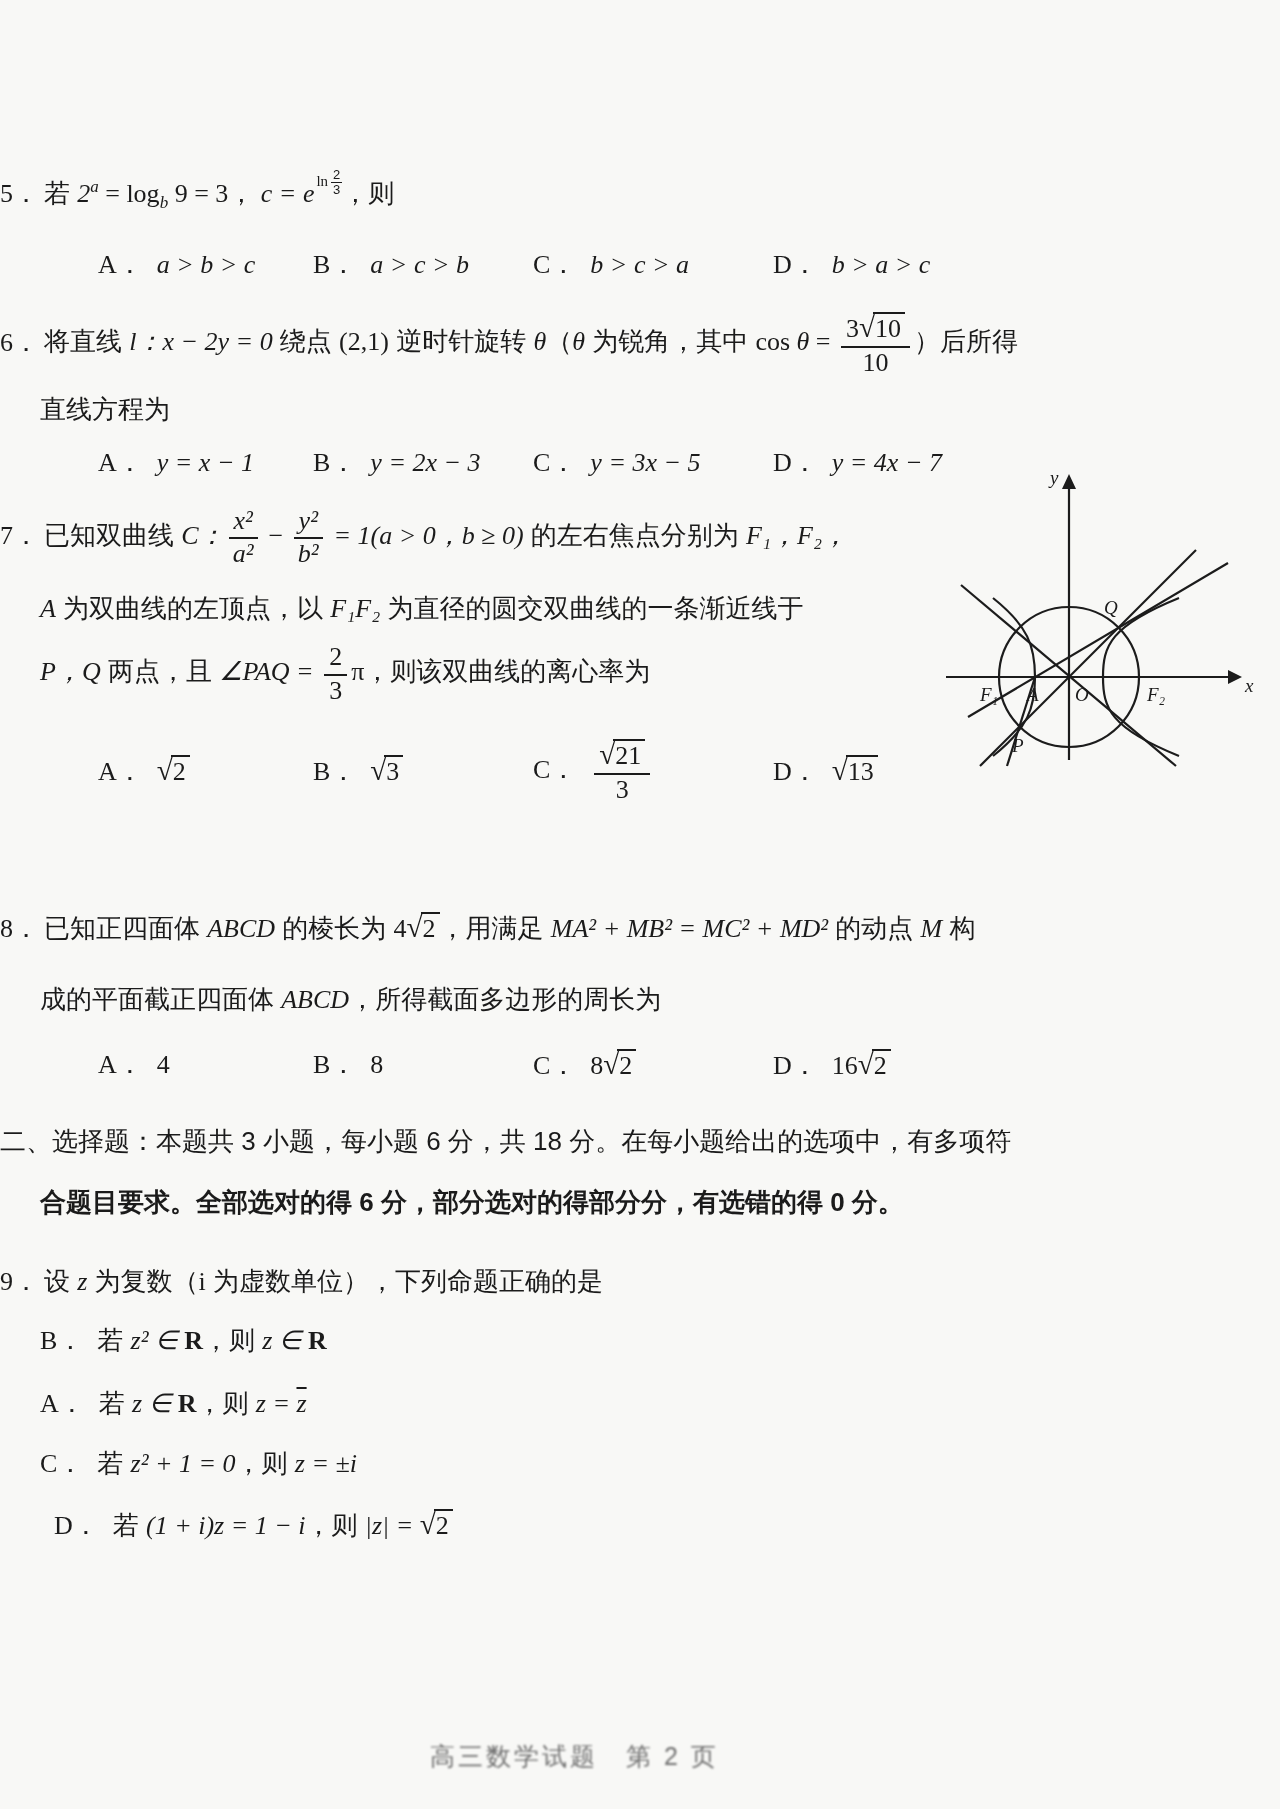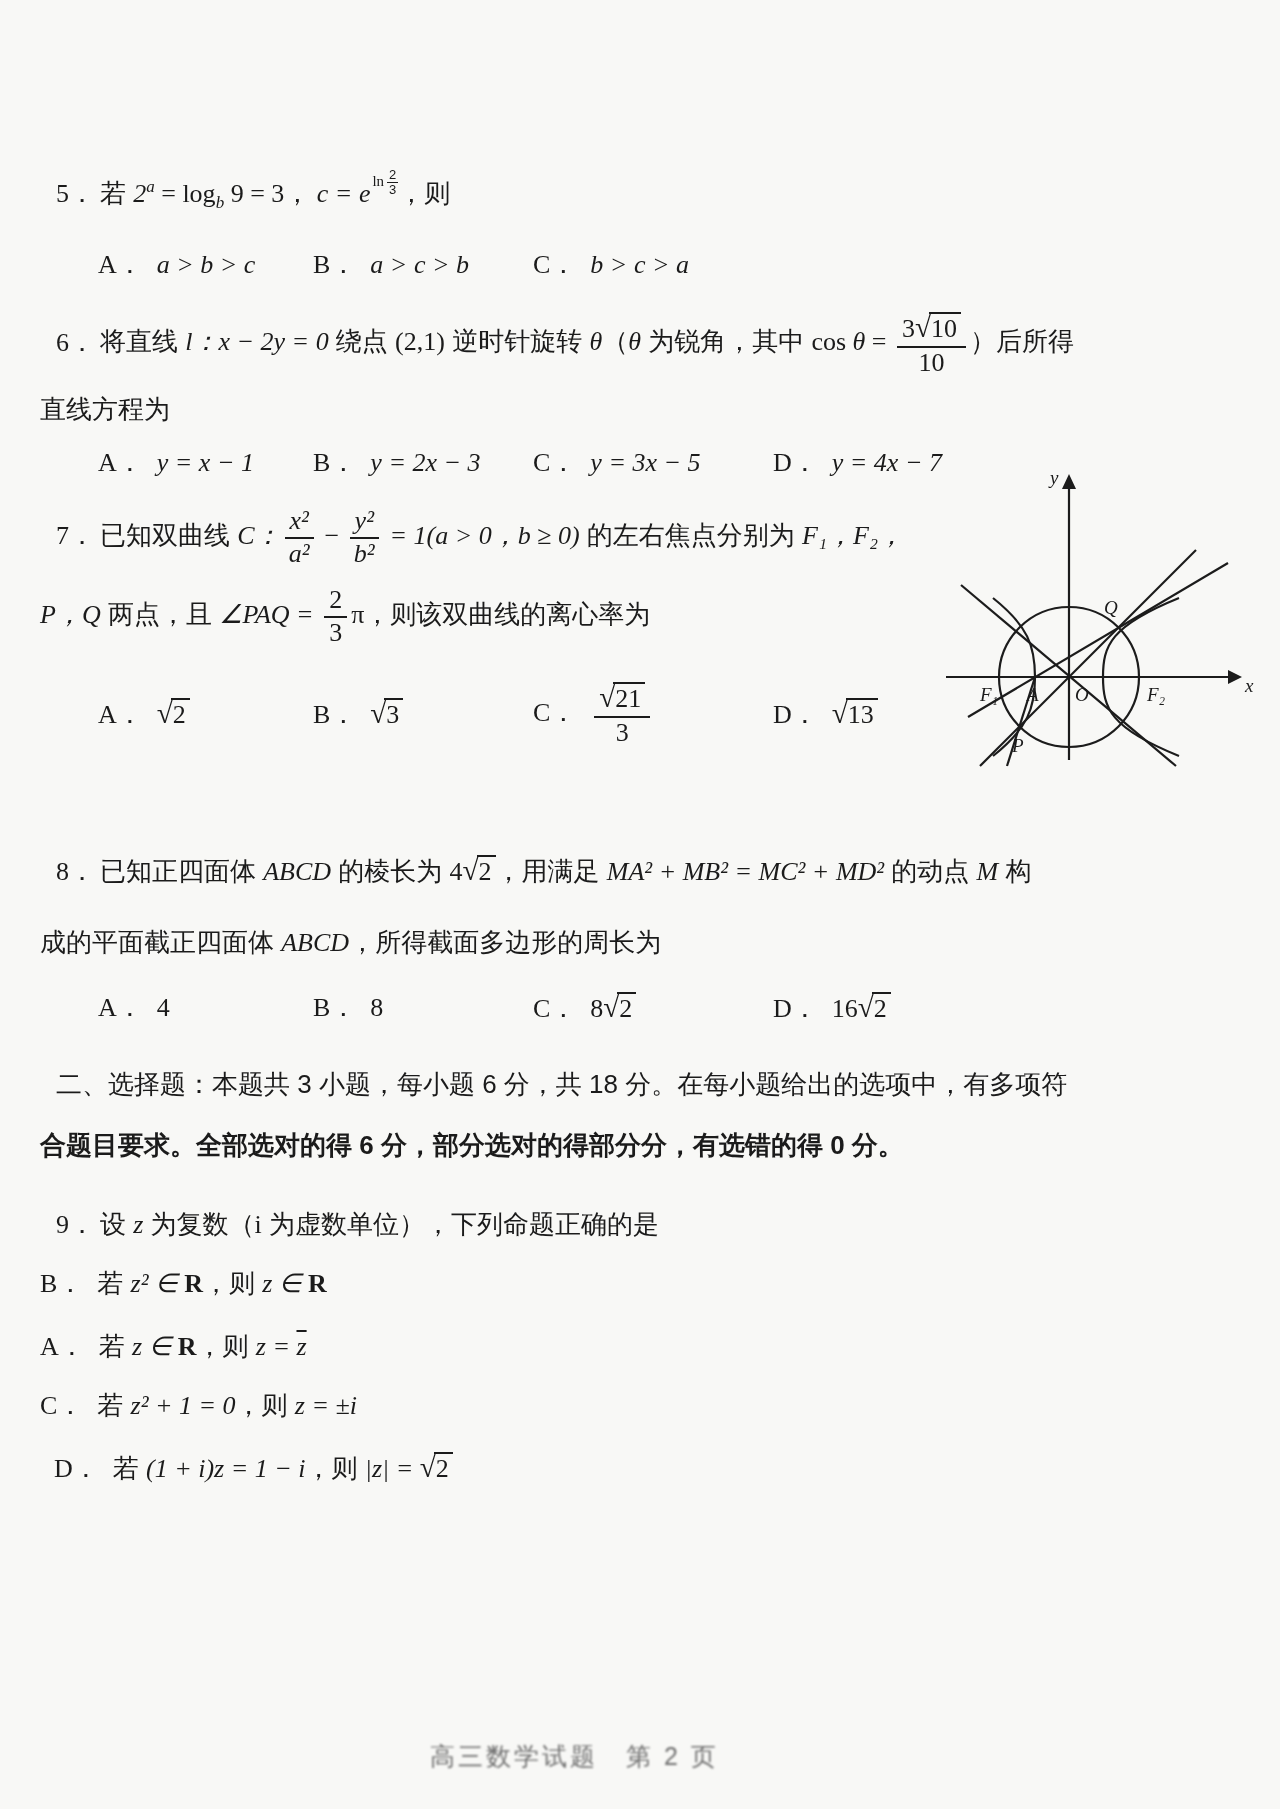--- a/index.html
+++ b/index.html
@@ -6,21 +6,21 @@
   .page{
     position:relative;width:1280px;height:1809px;margin:0 auto;
     background:#f8f8f6;color:#1b1b1b;overflow:hidden;
     font-family:"Liberation Sans",sans-serif;font-size:26px;line-height:1.35;
   }
   .content{padding-top:168px;}
   .math{font-family:"Liberation Serif",serif;font-style:italic;}
   .rm{font-family:"Liberation Serif",serif;font-style:normal;}
   .bb{font-family:"Liberation Serif",serif;font-style:normal;font-weight:bold;}
   .obar{text-decoration:overline;}
-  .stem{padding-left:56px;}
+  .stem{}
   .cont{padding-left:40px;}
   .qnum{display:inline-block;min-width:44px;font-family:"Liberation Serif",serif;}
   .opts{margin-left:98px;display:grid;grid-template-columns:215px 220px 240px 1fr;align-items:center;}
   .opt{white-space:nowrap;}
   .olabel{font-family:"Liberation Serif",serif;margin-right:14px;}
   
   .frac{display:inline-block;text-align:center;vertical-align:middle;margin:0 4px;line-height:1.1;}
   .frac .n{display:block;border-bottom:2px solid #1b1b1b;padding:1px 5px 2px;}
   .frac .d{display:block;padding-top:1px;}
   sup.esup{font-size:15px;vertical-align:16px;margin-left:2px;}
@@ -50,20 +50,21 @@
   <div class="content">
 
     <section>
       <div class="stem">
         <span class="qnum">5．</span><span class="mt">若 </span><span class="math">2</span><sup class="supa math">a</sup><span class="rm"> = log</span><sub class="subb math">b</sub><span class="rm"> 9 = 3， </span><span class="math">c = e</span><sup class="esup"><span class="rm">ln</span><span class="sfrac"><span class="n">2</span><span class="d">3</span></span></sup><span class="mt">，则</span>
       </div>
       <div class="opts" style="margin-top:32px;">
         <span class="opt"><span class="olabel">A．</span><span class="math">a &gt; b &gt; c</span></span>
         <span class="opt"><span class="olabel">B．</span><span class="math">a &gt; c &gt; b</span></span>
         <span class="opt"><span class="olabel">C．</span><span class="math">b &gt; c &gt; a</span></span>
+        <span class="opt"><span class="olabel">D．</span><span class="math">b &gt; a &gt; c</span></span>
       </div>
     </section>
 
     <section style="margin-top:28px;">
       <div class="stem">
         <span class="qnum">6．</span><span class="mt">将直线 </span><span class="math">l：x − 2y = 0</span><span class="mt"> 绕点 </span><span class="rm">(2,1)</span><span class="mt"> 逆时针旋转 </span><span class="math">θ</span><span class="mt">（</span><span class="math">θ</span><span class="mt"> 为锐角，其中 </span><span class="rm">cos </span><span class="math">θ</span><span class="rm"> = </span><span class="frac rm"><span class="n"><span>3</span><span class="sqrt"><span class="rsgn">√</span><span class="rad">10</span></span></span><span class="d">10</span></span><span class="mt">）后所得</span>
       </div>
       <div class="cont" style="margin-top:14px;">
         <span class="mt">直线方程为</span>
       </div>
@@ -71,20 +72,23 @@
         <span class="opt"><span class="olabel">A．</span><span class="math">y = x − 1</span></span>
         <span class="opt"><span class="olabel">B．</span><span class="math">y = 2x − 3</span></span>
         <span class="opt"><span class="olabel">C．</span><span class="math">y = 3x − 5</span></span>
         <span class="opt"><span class="olabel">D．</span><span class="math">y = 4x − 7</span></span>
       </div>
     </section>
 
     <section style="margin-top:26px;">
       <div class="stem">
         <span class="qnum">7．</span><span class="mt">已知双曲线 </span><span class="math">C：</span><span class="frac math"><span class="n">x²</span><span class="d">a²</span></span><span class="rm"> − </span><span class="frac math"><span class="n">y²</span><span class="d">b²</span></span><span class="math"> = 1(a &gt; 0，b ≥ 0)</span><span class="mt"> 的左右焦点分别为 </span><span class="math">F₁，F₂，</span>
+      </div>
+      <div class="cont" style="margin-top:22px;">
+        <span class="math">A</span><span class="mt"> 为双曲线的左顶点，以 </span><span class="math">F₁F₂</span><span class="mt"> 为直径的圆交双曲线的一条渐近线于</span>
       </div>
       <div class="cont" style="margin-top:16px;">
         <span class="math">P，Q</span><span class="mt"> 两点，且 </span><span class="math">∠PAQ = </span><span class="frac rm"><span class="n">2</span><span class="d">3</span></span><span class="rm">π</span><span class="mt">，则该双曲线的离心率为</span>
       </div>
       <div class="opts" style="margin-top:32px;">
         <span class="opt"><span class="olabel">A．</span><span class="sqrt"><span class="rsgn">√</span><span class="rad">2</span></span></span>
         <span class="opt"><span class="olabel">B．</span><span class="sqrt"><span class="rsgn">√</span><span class="rad">3</span></span></span>
         <span class="opt"><span class="olabel">C．</span><span class="frac rm"><span class="n"><span class="sqrt"><span class="rsgn">√</span><span class="rad">21</span></span></span><span class="d">3</span></span></span>
         <span class="opt"><span class="olabel">D．</span><span class="sqrt"><span class="rsgn">√</span><span class="rad">13</span></span></span>
       </div>

